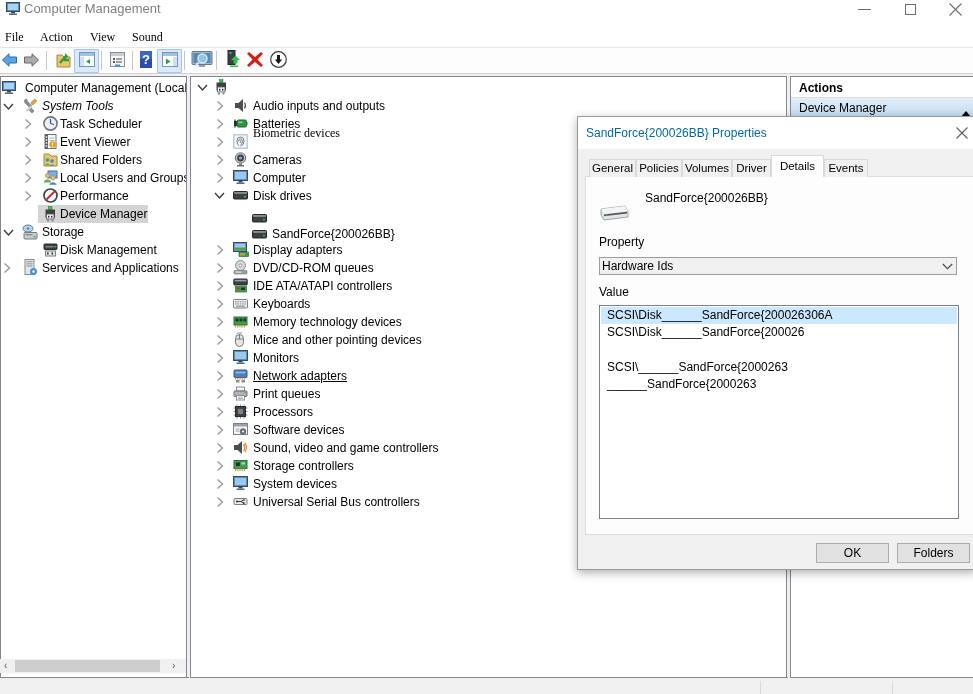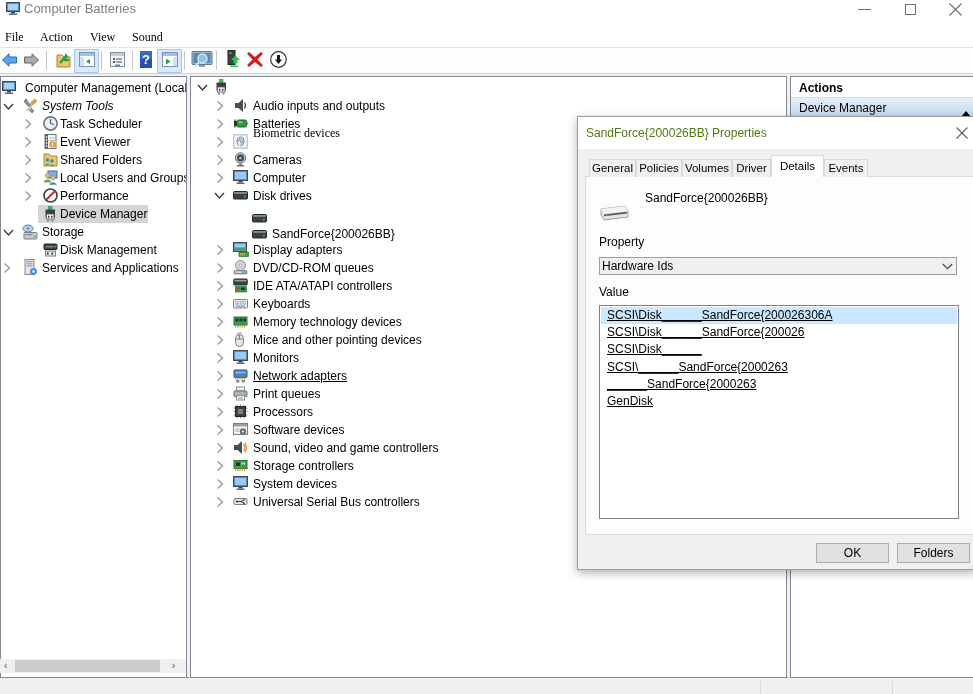--- a/index.html
+++ b/index.html
@@ -30,21 +30,21 @@
 <div class="abs" id="toolbar"></div>
 
 <div id="tb-icon" class="abs" style="left:6px;top:2px;">
     <svg width="14" height="13" viewBox="0 0 14 13">
       <rect x="0.5" y="0.5" width="13" height="9" fill="#4e8ccc" stroke="#3a4a58"></rect>
       <rect x="2" y="2" width="10" height="6" fill="#a8d4f2"></rect>
       <rect x="5" y="10" width="4" height="1.5" fill="#3a4a58"></rect>
       <rect x="3" y="11.5" width="8" height="1.5" fill="#5a6a78"></rect>
     </svg>
   </div>
-<div class="txt" style="left:24px;top:0px;color:#7e7e7e;font-size:13px;">Computer Batteries</div>
+<div class="txt" style="left:24px;top:0px;color:#7e7e7e;font-size:13px;">Computer Management</div>
 <div class="abs" style="left:858px;top:9px;width:13px;height:1px;background:#6d6d6d;"></div>
 <div class="abs" style="left:905px;top:4px;width:9px;height:9px;border:1px solid #6d6d6d;"></div>
 <div id="winx" class="abs" style="left:949px;top:3px;">
     <svg width="13" height="13" viewBox="0 0 13 13">
       <line x1="0.5" y1="0.5" x2="12.5" y2="12.5" stroke="#6d6d6d" stroke-width="1.1"></line>
       <line x1="12.5" y1="0.5" x2="0.5" y2="12.5" stroke="#6d6d6d" stroke-width="1.1"></line>
     </svg>
   </div>
 
 <div class="panel" id="pleft" style="left:0px;top:76px;width:187px;height:600px;"></div>
@@ -682,21 +682,21 @@
         <polygon points="10.5,5 12.5,6 10.5,7" fill="#2a2d30"></polygon>
         <rect x="10" y="8.3" width="1.6" height="1.6" fill="#2a2d30"></rect>
       </svg>
     </div>
 <div class="txt" style="left:253px;top:492.5px;">Universal Serial Bus controllers</div>
 </div>
 <div class="abs" style="left:186px;top:76px;width:5px;height:601px;background:#f0f0f0;border-left:1px solid #828790;border-right:1px solid #828790;box-sizing:border-box;"></div>
 <div class="abs" style="left:786px;top:76px;width:5px;height:601px;background:#f0f0f0;border-left:1px solid #828790;border-right:1px solid #828790;box-sizing:border-box;"></div>
 <div id="dialog" class="abs" style="left:577px;top:116px;width:400px;height:454px;background:#f0f0f0;border:1px solid #9b9b9b;box-sizing:border-box;box-shadow:0 3px 9px rgba(0,0,0,0.3);">
  <div class="abs" style="left:0;top:0;width:398px;height:32px;background:#fff;"></div>
- <div class="txt" style="left:8px;top:7px;color:#4d7c0f;">SandForce{200026BB} Properties</div>
+ <div class="txt" style="left:8px;top:7px;color:#0369a1;">SandForce{200026BB} Properties</div>
  <div class="abs" style="left:378px;top:10px;">
       <svg width="12" height="12">
         <line x1="0.5" y1="0.5" x2="11.5" y2="11.5" stroke="#5f5f5f" stroke-width="1.1"></line>
         <line x1="11.5" y1="0.5" x2="0.5" y2="11.5" stroke="#5f5f5f" stroke-width="1.1"></line>
       </svg>
     </div>
  <div class="abs" id="tabpage" style="left:7px;top:59px;width:396px;height:359px;background:#fdfdfd;border:1px solid #dcdcdc;box-sizing:border-box;"></div>
  <div class="tab" style="left:11px;top:42px;width:47px;">General</div>
  <div class="tab" style="left:58px;top:42px;width:46px;">Policies</div>
  <div class="tab" style="left:104px;top:42px;width:50px;">Volumes</div>
@@ -717,26 +717,24 @@
  <div class="txt" style="left:24px;top:140px;">Hardware Ids</div>
  <div class="abs" style="left:364px;top:146px;">
       <svg width="11" height="7">
         <polyline points="0.8,1 5.5,5.6 10.2,1" fill="none" stroke="#4a4a4a" stroke-width="1.2"></polyline>
       </svg>
     </div>
  <div class="txt" style="left:21px;top:166px;">Value</div>
  <div class="abs" id="vallist" style="left:21px;top:188px;width:360px;height:214px;background:#fff;border:1px solid #7c818e;box-sizing:border-box;">
    <div class="vrow" style="top:1px;background:#cce8ff;">SCSI\Disk______SandForce{200026306A</div>
    <div class="vrow" style="top:18.2px;">SCSI\Disk______SandForce{200026</div>
-   <div class="vrow" style="top:35.4px;">SCSI\Disk______</div>
    <div class="vrow" style="top:52.6px;">SCSI\______SandForce{2000263</div>
    <div class="vrow" style="top:69.8px;">______SandForce{2000263</div>
-   <div class="vrow" style="top:87px;">GenDisk</div>
  </div>
  <div class="btn" style="left:238px;top:426px;">OK</div>
  <div class="btn" style="left:319px;top:426px;">Folders</div>
 </div>
 <style>
 .tab{position:absolute;height:18px;box-sizing:border-box;background:#f0f0f0;border:1px solid #d9d9d9;border-bottom:none;text-align:center;line-height:17px;font-size:11.5px;}
 .tab.active{height:22px;background:#fdfdfd;line-height:20px;z-index:3;}
-.vrow{position:absolute;left:1px;width:350px;height:17.2px;line-height:17.2px;padding-left:6px;white-space:nowrap;text-decoration:underline;}
+.vrow{position:absolute;left:1px;width:350px;height:17.2px;line-height:17.2px;padding-left:6px;white-space:nowrap;}
 .btn{position:absolute;width:73px;height:20px;background:#e1e1e1;border:1px solid #adadad;box-sizing:border-box;text-align:center;line-height:18px;font-size:12px;}
 </style>
 
 </body></html>

